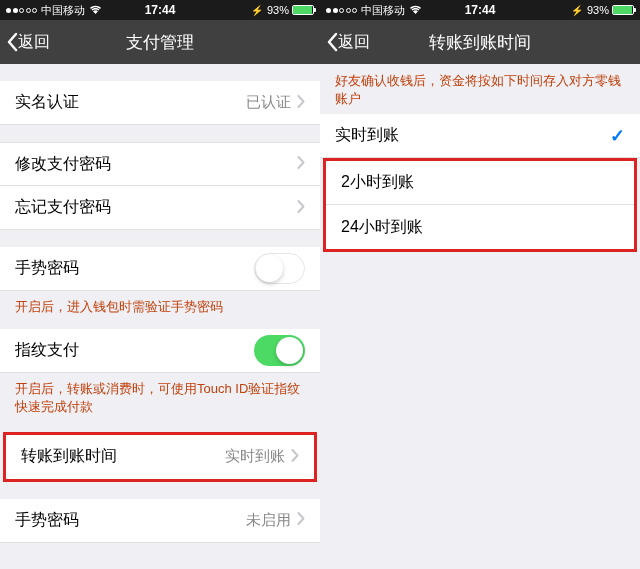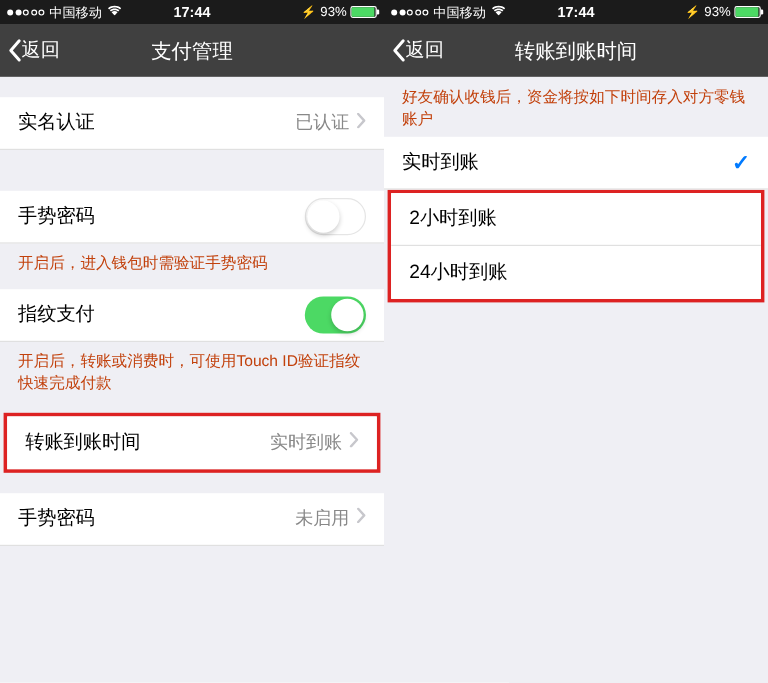--- a/index.html
+++ b/index.html
@@ -83,20 +83,34 @@
   <div class="section-gap"></div>
   <div class="cell">
     <span class="label">实名认证</span>
     <span class="value">已认证</span>
     <span class="chev"><svg class="chev-svg" viewBox="0 0 8 13">
           <path d="M1.5 1l5 5.5-5 5.5" stroke="#c7c7cc" stroke-width="2" fill="none" stroke-linecap="round" stroke-linejoin="round"></path>
         </svg></span>
   </div>
 
   <div class="section-gap"></div>
+  <div class="group">
+    <div class="cell" style="border-top:0.5px solid #e0e0e0">
+      <span class="label">修改支付密码</span>
+      <span class="chev" style="margin-left:auto"><svg class="chev-svg" viewBox="0 0 8 13">
+            <path d="M1.5 1l5 5.5-5 5.5" stroke="#c7c7cc" stroke-width="2" fill="none" stroke-linecap="round" stroke-linejoin="round"></path>
+          </svg></span>
+    </div>
+    <div class="cell">
+      <span class="label">忘记支付密码</span>
+      <span class="chev" style="margin-left:auto"><svg class="chev-svg" viewBox="0 0 8 13">
+            <path d="M1.5 1l5 5.5-5 5.5" stroke="#c7c7cc" stroke-width="2" fill="none" stroke-linecap="round" stroke-linejoin="round"></path>
+          </svg></span>
+    </div>
+  </div>
 
   <div class="section-gap"></div>
   <div class="cell">
     <span class="label">手势密码</span>
     <div class="switch off">
         <div class="knob"></div>
       </div>
   </div>
   <div class="hint">开启后，进入钱包时需验证手势密码</div>
 

